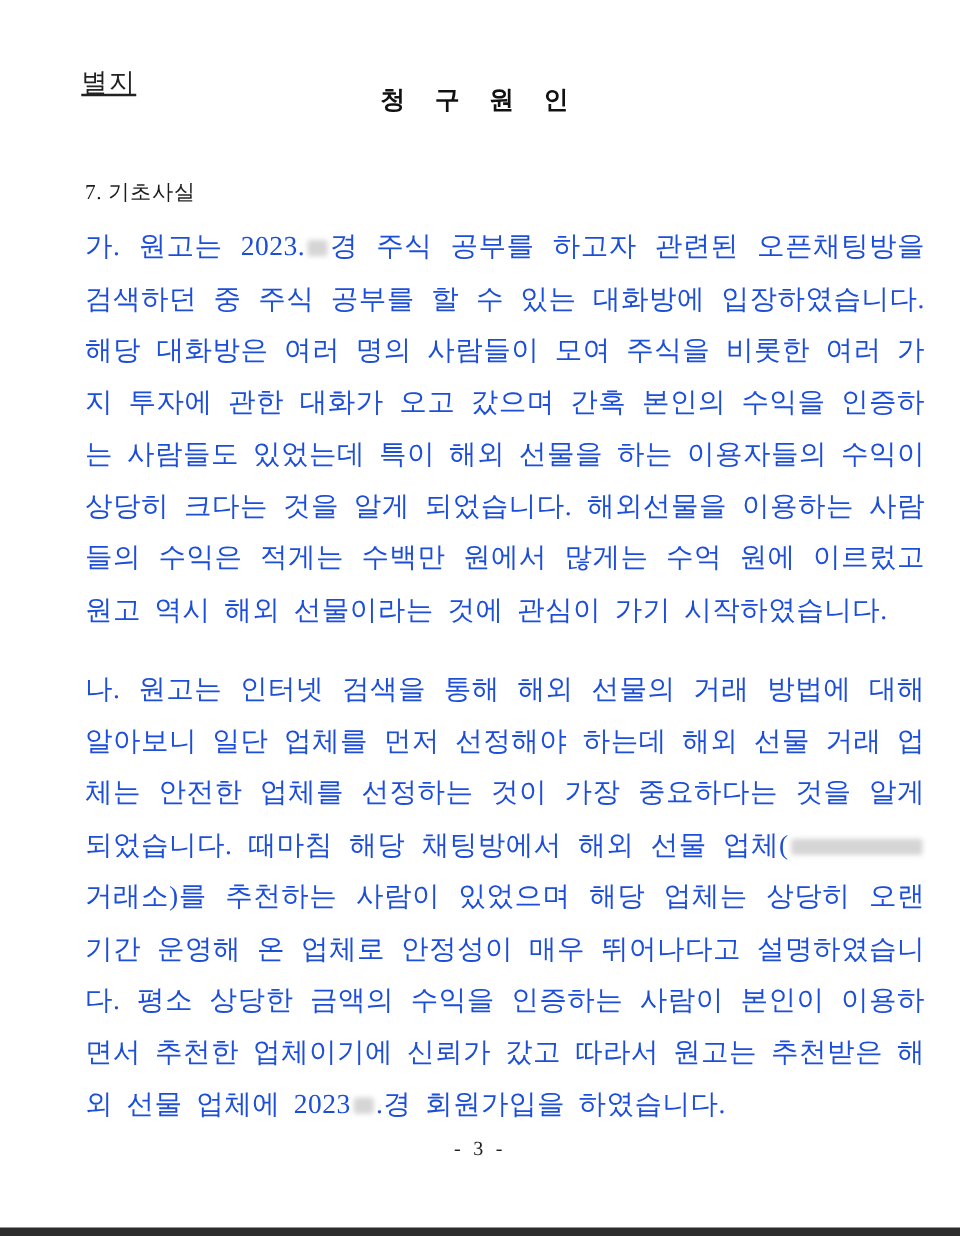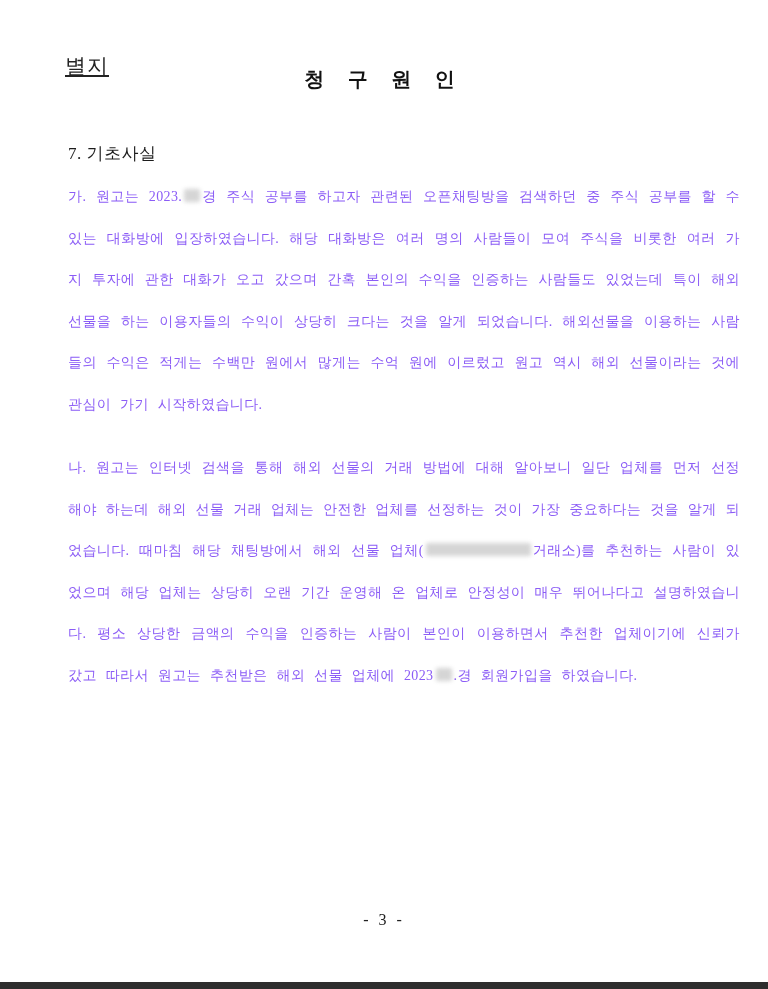--- a/index.html
+++ b/index.html
@@ -47,27 +47,27 @@
   }
   .section-heading {
     font-size: 17px;
     font-weight: normal;
     margin: 0 0 9px 0;
     line-height: 26px;
     letter-spacing: 0.5px;
     color: #1c1c1c;
   }
   .body-paragraph {
-    font-size: 14px;
+    font-size: 22px;
     line-height: 41.5px;
     margin: 0 0 22px 0;
     text-align: justify;
     word-spacing: 5px;
     letter-spacing: 0.4px;
-    color: #8b5cf6;
+    color: #1d4ed8;
   }
   .redaction {
     display: inline-block;
     height: 13px;
     background: #c7c7c7;
     filter: blur(2.2px);
     border-radius: 2px;
     vertical-align: baseline;
     margin: 0 2px -1px 2px;
     opacity: 0.75;

